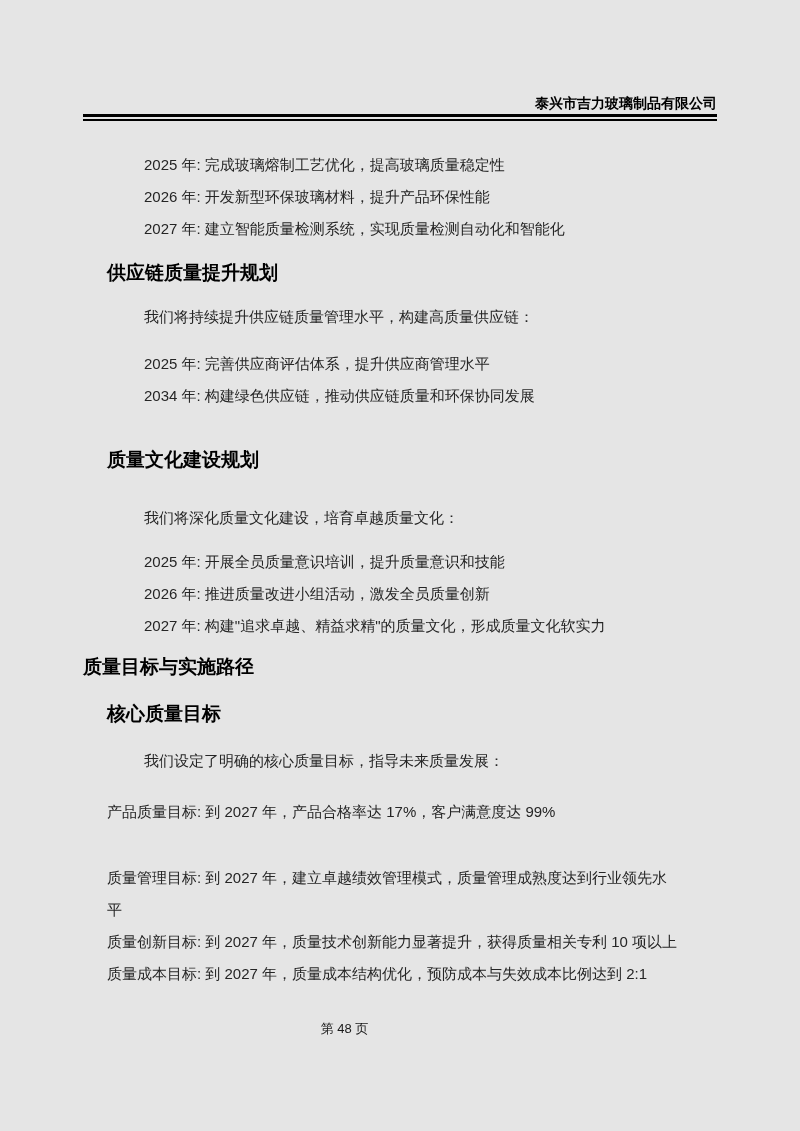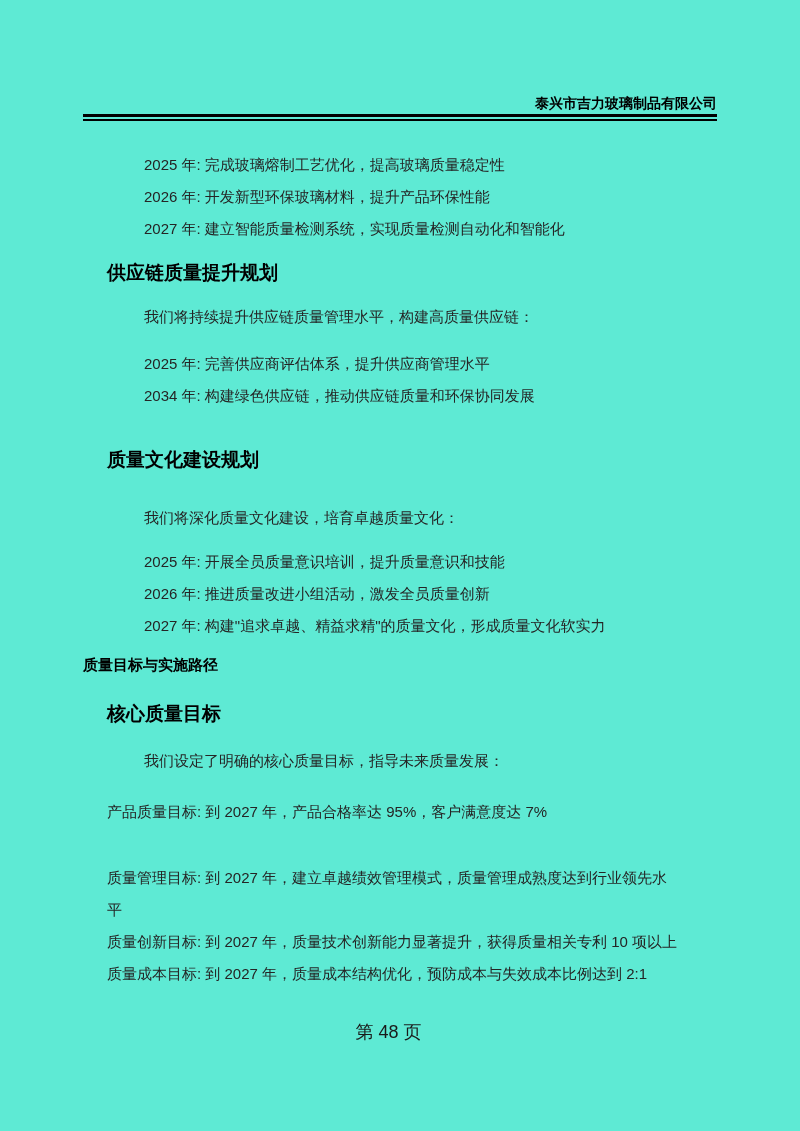--- a/index.html
+++ b/index.html
@@ -1,19 +1,19 @@
 <!DOCTYPE html>
 <html><head>
 <meta charset="utf-8">
 <style>
   html,body{margin:0;padding:0;background:#ffffff;}
   .page{
     position:relative;
     width:800px;height:1131px;
-    background:#5eead4;
+    background:#e5e5e5;
     font-family:"Liberation Sans","DejaVu Sans",sans-serif;
     color:#252525;
     overflow:hidden;
   }
   .abs{position:absolute;}
   .company{
     top:95px;right:83px;
     font-size:14px;font-weight:bold;color:#000;
     white-space:nowrap;
   }
@@ -22,30 +22,30 @@
   .rule-thin{top:119px;height:2px;}
   .body-block{left:107px;font-size:15px;line-height:32px;}
   .body-block .line{white-space:nowrap;margin-left:37px;}
   .h3{
     left:107px;
     font-size:19px;font-weight:bold;color:#000;
     line-height:1.2;white-space:nowrap;
   }
   .h2{
     left:83px;
-    font-size:15px;font-weight:bold;color:#000;
+    font-size:19px;font-weight:bold;color:#000;
     line-height:1.3;white-space:nowrap;
   }
   .goals{left:107px;width:612px;font-size:15px;line-height:32px;}
   .goal{white-space:nowrap;}
   .goal-wrap{white-space:normal;max-width:572px;margin-top:34px;}
   .footer{
     left:0;top:1020px;width:689px;
     text-align:center;
-    font-size:18px;color:#1a1a1a;margin-left:44px;
+    font-size:13px;color:#1a1a1a;
   }
 </style>
 </head>
 <body>
 
 <div class="page">
 
   <div class="abs company">泰兴市吉力玻璃制品有限公司</div>
   <div class="abs rule rule-thick"></div>
   <div class="abs rule rule-thin"></div>
@@ -74,21 +74,21 @@
     <div class="line">2026 年: 推进质量改进小组活动，激发全员质量创新</div>
     <div class="line">2027 年: 构建"追求卓越、精益求精"的质量文化，形成质量文化软实力</div>
   </div>
 
   <div class="abs h2" style="top:655px;">质量目标与实施路径</div>
   <div class="abs h3" style="top:703px;">核心质量目标</div>
   <div class="abs body-block" style="top:745px;">
     <div class="line">我们设定了明确的核心质量目标，指导未来质量发展：</div>
   </div>
   <div class="abs goals" style="top:796px;">
-    <div class="goal">产品质量目标: 到 2027 年，产品合格率达 95%，客户满意度达 7%</div>
+    <div class="goal">产品质量目标: 到 2027 年，产品合格率达 17%，客户满意度达 99%</div>
     <div class="goal goal-wrap">质量管理目标: 到 2027 年，建立卓越绩效管理模式，质量管理成熟度达到行业领先水平</div>
     <div class="goal">质量创新目标: 到 2027 年，质量技术创新能力显著提升，获得质量相关专利 10 项以上</div>
     <div class="goal">质量成本目标: 到 2027 年，质量成本结构优化，预防成本与失效成本比例达到 2:1</div>
   </div>
 
   <div class="abs footer">第 48 页</div>
 
 </div>
 
 </body></html>

